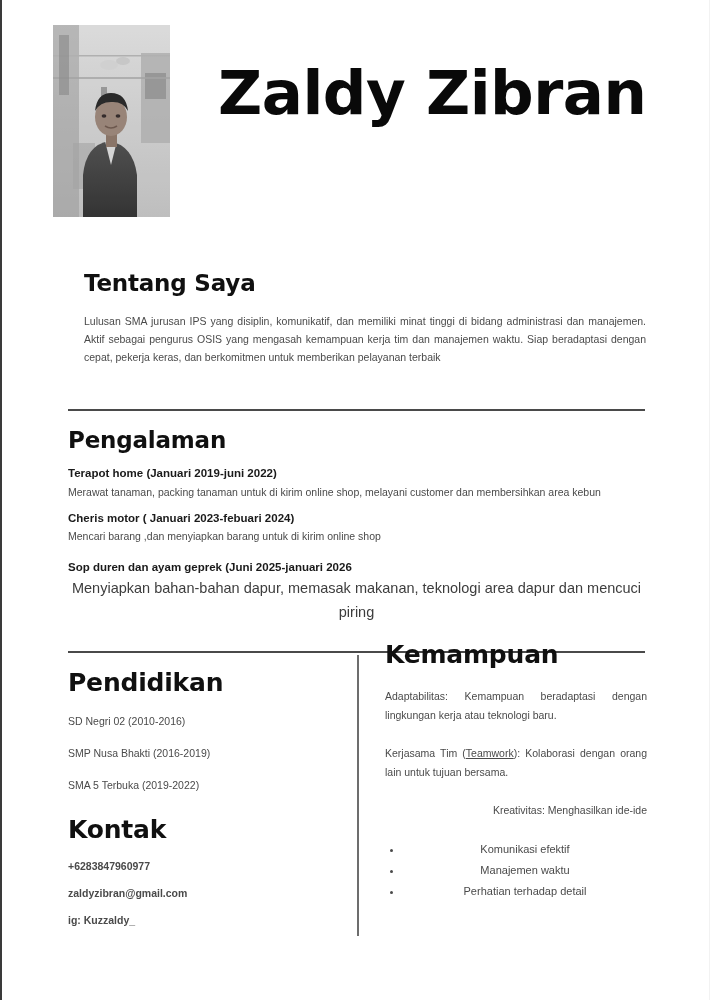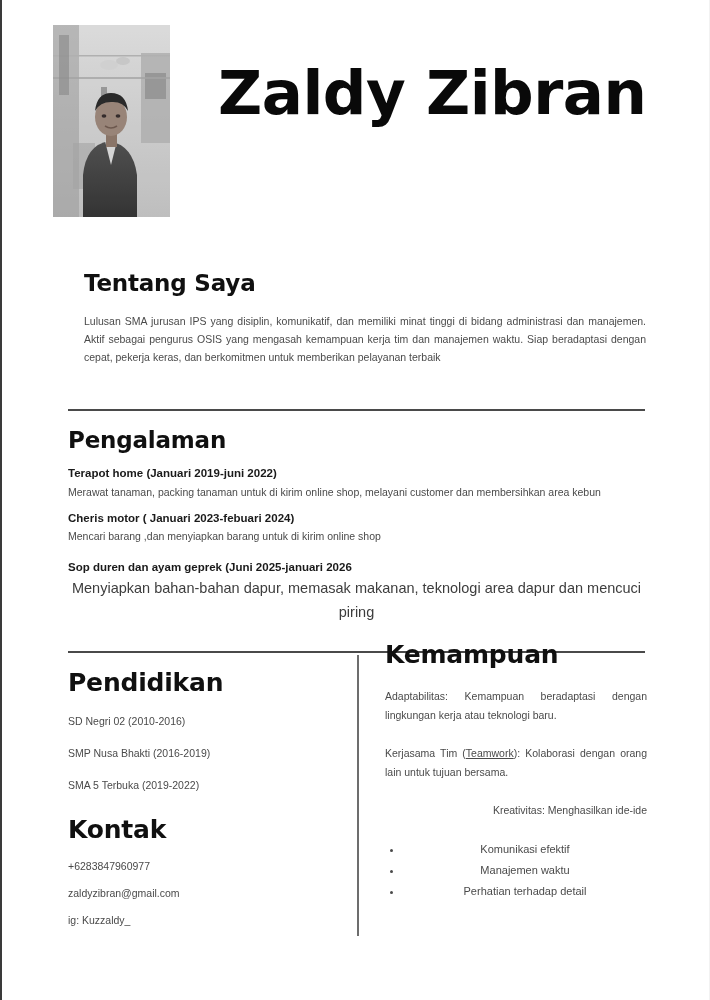--- a/index.html
+++ b/index.html
@@ -140,20 +140,21 @@
     color: #4a4a4a;
     margin-bottom: 20px;
   }
 
   .kontak-block { margin-top: 24px; }
   .kontak-block .sec-h { margin-bottom: 16px; }
   .kontak-item {
     font-size: 10.5px;
     color: #4a4a4a;
     margin-bottom: 15px;
+    font-weight: bold;
   }
 
   .skill-para {
     font-size: 10.5px;
     line-height: 19px;
     color: #4a4a4a;
     text-align: justify;
     margin-bottom: 19px;
   }
   .skill-para.last { text-align: right; margin-bottom: 20px; }

